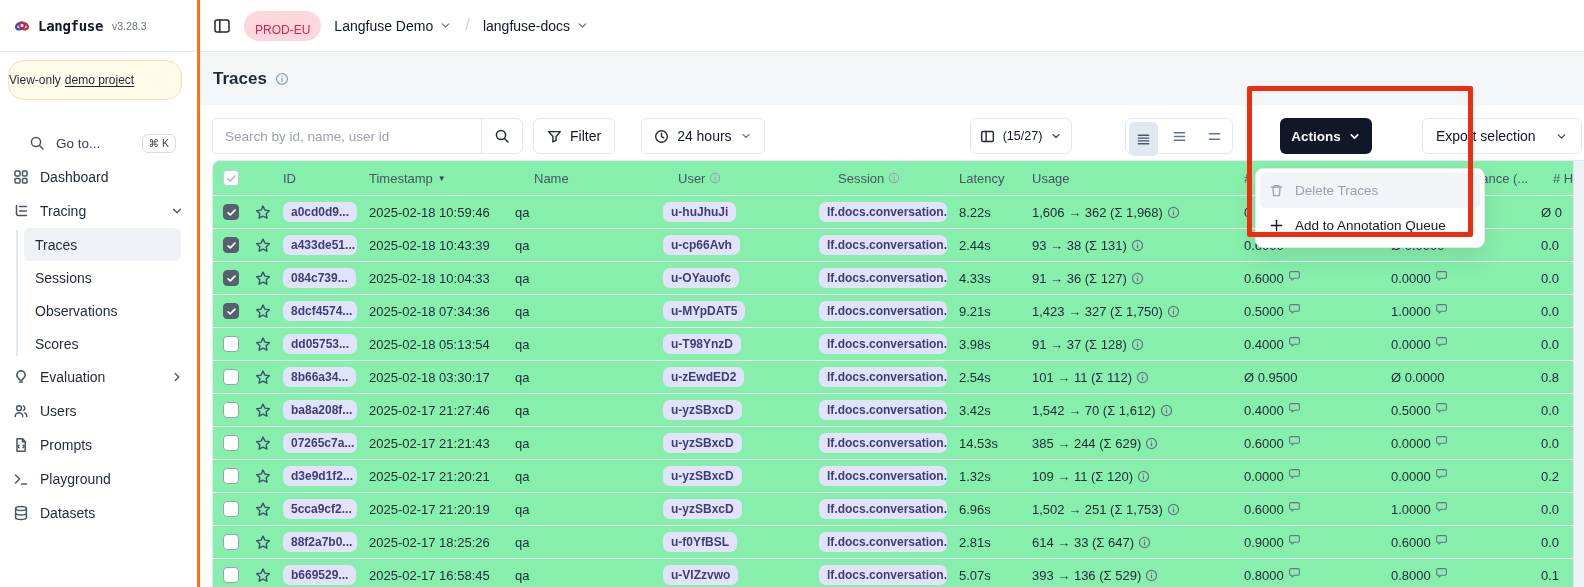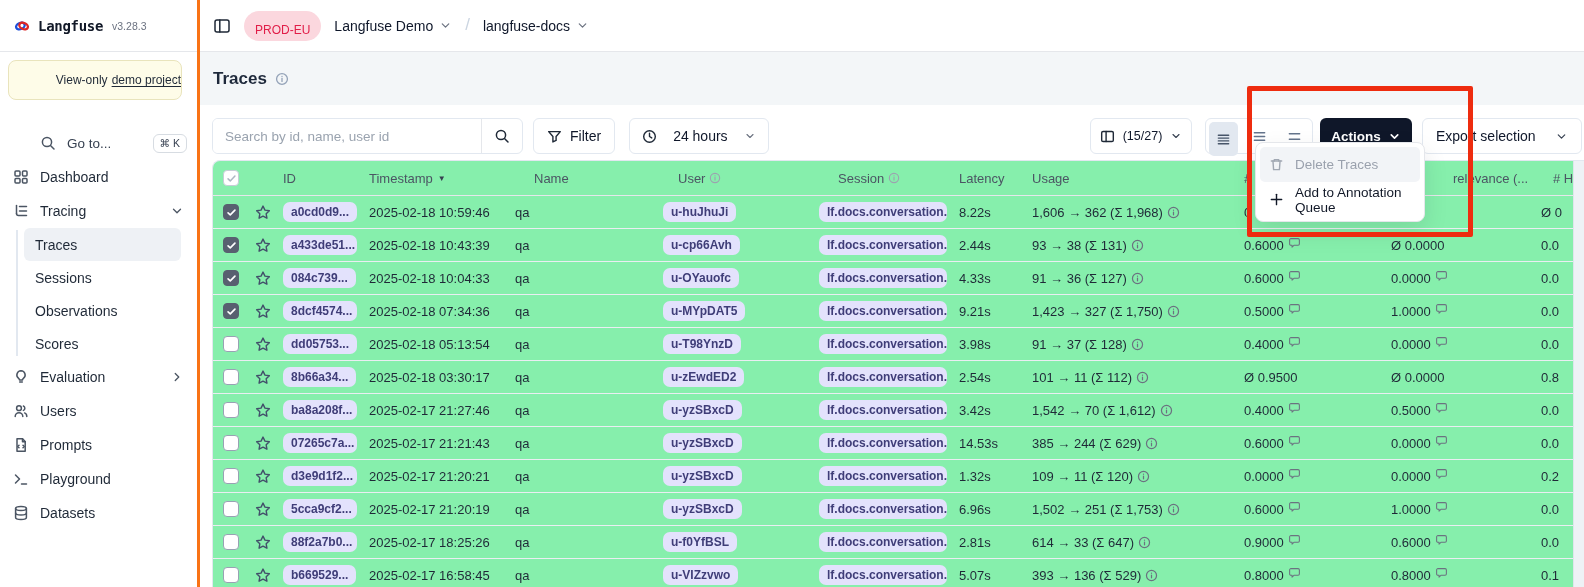--- a/index.html
+++ b/index.html
@@ -10,23 +10,23 @@
     -webkit-font-smoothing:antialiased;
   }
   svg { display:block; }
   .ic { stroke:#4b5563; stroke-width:1.5; fill:none; stroke-linecap:round; stroke-linejoin:round; }
 
   
   .sidebar { position:absolute; left:0; top:0; width:200px; height:100%; background:#fff; border-right:3px solid #f97316; z-index:5; }
   .logo-row { height:52px; border-bottom:1px solid #e5e7eb; display:flex; align-items:center; padding:0 13px; gap:7px; }
   .brand-name { font-family:"DejaVu Sans Mono", monospace; font-weight:bold; font-size:14px; color:#111827; letter-spacing:-0.3px; }
   .brand-version { font-size:10.5px; color:#6b7280; margin-left:2px; }
-  .view-only { position:absolute; left:8px; top:60px; width:174px; height:40px; background:#fefce8; border:1px solid #e9e4bc; border-radius:8px; display:flex; align-items:center; justify-content:flex-end; gap:4px; font-size:12px; color:#1f2937; }
+  .view-only { position:absolute; left:8px; top:60px; width:174px; height:40px; background:#fefce8; border:1px solid #e9e4bc; border-radius:16px; display:flex; align-items:center; justify-content:flex-start; gap:4px; font-size:12px; color:#1f2937; }
   .view-only u { text-underline-offset:2px; }
-  .goto-row { position:absolute; left:15px; top:127px; width:100%; height:32px; display:flex; align-items:center; padding:0 25px; gap:11px; color:#374151; font-size:13.5px; cursor:pointer; }
+  .goto-row { position:absolute; left:4px; top:127px; width:100%; height:32px; display:flex; align-items:center; padding:0 25px; gap:11px; color:#374151; font-size:13.5px; cursor:pointer; }
   .kbd { margin-left:auto; border:1px solid #d7dce2; border-radius:6px; padding:2px 6px 3px; font-size:10.5px; color:#374151; background:#fff; }
   .nav { position:absolute; left:0; top:160px; width:100%; }
   .nav-item { height:34px; display:flex; align-items:center; padding:0 13px; gap:11px; font-size:14px; color:#1f2937; cursor:pointer; }
   .nav-item .chev { margin-left:auto; }
   .subnav { position:relative; padding-left:0; }
   .subnav:before { content:""; position:absolute; left:16px; top:2px; bottom:4px; width:1.5px; background:#e2e8f0; }
   .sub-item { height:33px; display:flex; align-items:center; margin:0 16px 0 24px; padding:0 11px; font-size:14px; color:#1f2937; border-radius:6px; cursor:pointer; }
   .sub-item.active { background:#eef1f5; }
 
   
@@ -41,22 +41,22 @@
 
   
   .toolbar { position:absolute; left:200px; top:105px; width:1384px; height:55px; background:#fff; display:flex; align-items:flex-end; padding:0 2px 0 12px; }
   .toolbar-inner { display:flex; align-items:center; width:100%; height:36px; margin-bottom:6px; }
   .btn { height:36px; display:flex; align-items:center; background:#fff; border:1px solid #e2e8f0; border-radius:6px; font-size:14px; color:#0f172a; cursor:pointer; }
   .searchbox { width:311px; height:36px; border:1px solid #e2e8f0; border-radius:6px; display:flex; align-items:center; overflow:hidden; background:#fff; }
   .searchbox input { flex:1; border:0; outline:0; height:100%; padding:0 10px 0 12px; font-size:13.5px; font-family:inherit; color:#0f172a; }
   .searchbox input::placeholder { color:#9aa3af; }
   .search-seg { width:41px; height:100%; border-left:1px solid #e5e7eb; display:flex; align-items:center; justify-content:center; cursor:pointer; }
   .filter-btn { margin-left:10px; padding:0 13px; gap:8px; }
-  .time-btn { margin-left:14px; padding:0 12px; gap:16px; }
-  .right-cluster { margin-left:auto; display:flex; align-items:center; }
+  .time-btn { margin-left:26px; padding:0 12px; gap:8px; }
+  .right-cluster { margin-left:auto; display:flex; align-items:center;gap:40px; }
   .cols-btn { width:102px; padding:0 9px; gap:6px; font-size:12.5px; justify-content:space-between; }
   .rowheight-group { margin-left:13px; width:108px; height:36px; border:1px solid #e2e8f0; border-radius:6px; display:flex; }
   .rh-seg { width:36px; height:100%; display:flex; align-items:center; justify-content:center; cursor:pointer; }
   .rh-seg.active { background:#e2e8f0; border-radius:5px; width:30px; margin:3px; }
   .actions-btn { margin-left:7px; width:92px; height:36px; background:#0f1729; color:#fff; border:0; border-radius:6px; display:flex; align-items:center; justify-content:center; gap:7px; font-size:13.5px; font-weight:600; cursor:pointer; }
   .export-btn { margin-left:10px; width:160px; padding:0 13px; justify-content:space-between; }
 
   
   .table { position:absolute; left:212px; top:160px; width:1372px; bottom:0; border-top:1px solid #e2e8f0; border-left:1px solid #e2e8f0; border-top-left-radius:8px; background:#86efac; overflow:hidden; }
   .tr, .thead { display:grid; grid-template-columns:36px 28px 86px 146px 148px 156px 140px 73px 205px 150px 150px 1fr; align-items:center; }
@@ -71,21 +71,21 @@
   .star { cursor:pointer; }
   .info-i { margin-left:4px; flex:none; }
   .score-cell .bub { margin-left:4px; transform:translateY(-2px); flex:none; }
   .pad-s1 { padding-left:13px; }
   .pad-s2 { padding-left:10px; }
   .pad-s3 { padding-left:10px; }
   .hfrag { position:absolute; top:0; height:35px; display:flex; align-items:center; color:#4b5563; font-weight:500; }
   .edge-strip { position:absolute; right:0; top:0; bottom:0; width:11px; background:#eef2f6; border-left:1px solid #dfe5ec; }
 
   
-  .menu { position:absolute; left:1255px; top:142px; width:170px; background:#fff; border:1px solid #e5e7eb; border-radius:8px; box-shadow:0 10px 24px rgba(15,23,42,.10); padding:4px; z-index:30; }
+  .menu { position:absolute; left:1255px; top:168px; width:230px; background:#fff; border:1px solid #e5e7eb; border-radius:8px; box-shadow:0 10px 24px rgba(15,23,42,.10); padding:4px; z-index:30; }
   .menu-item { height:35px; display:flex; align-items:center; gap:11px; padding:0 9px; border-radius:5px; font-size:13.5px; cursor:pointer; }
   .menu-item.disabled { background:#f2f4f7; color:#9aa1ad; }
   .menu-item.normal { color:#111827; }
 
   
   .redbox { position:absolute; left:1247px; top:86px; width:226px; height:151px; border:5px solid #ee2c0f; border-radius:2px; z-index:40; pointer-events:none; }
 </style>
 </head>
 <body>
 

